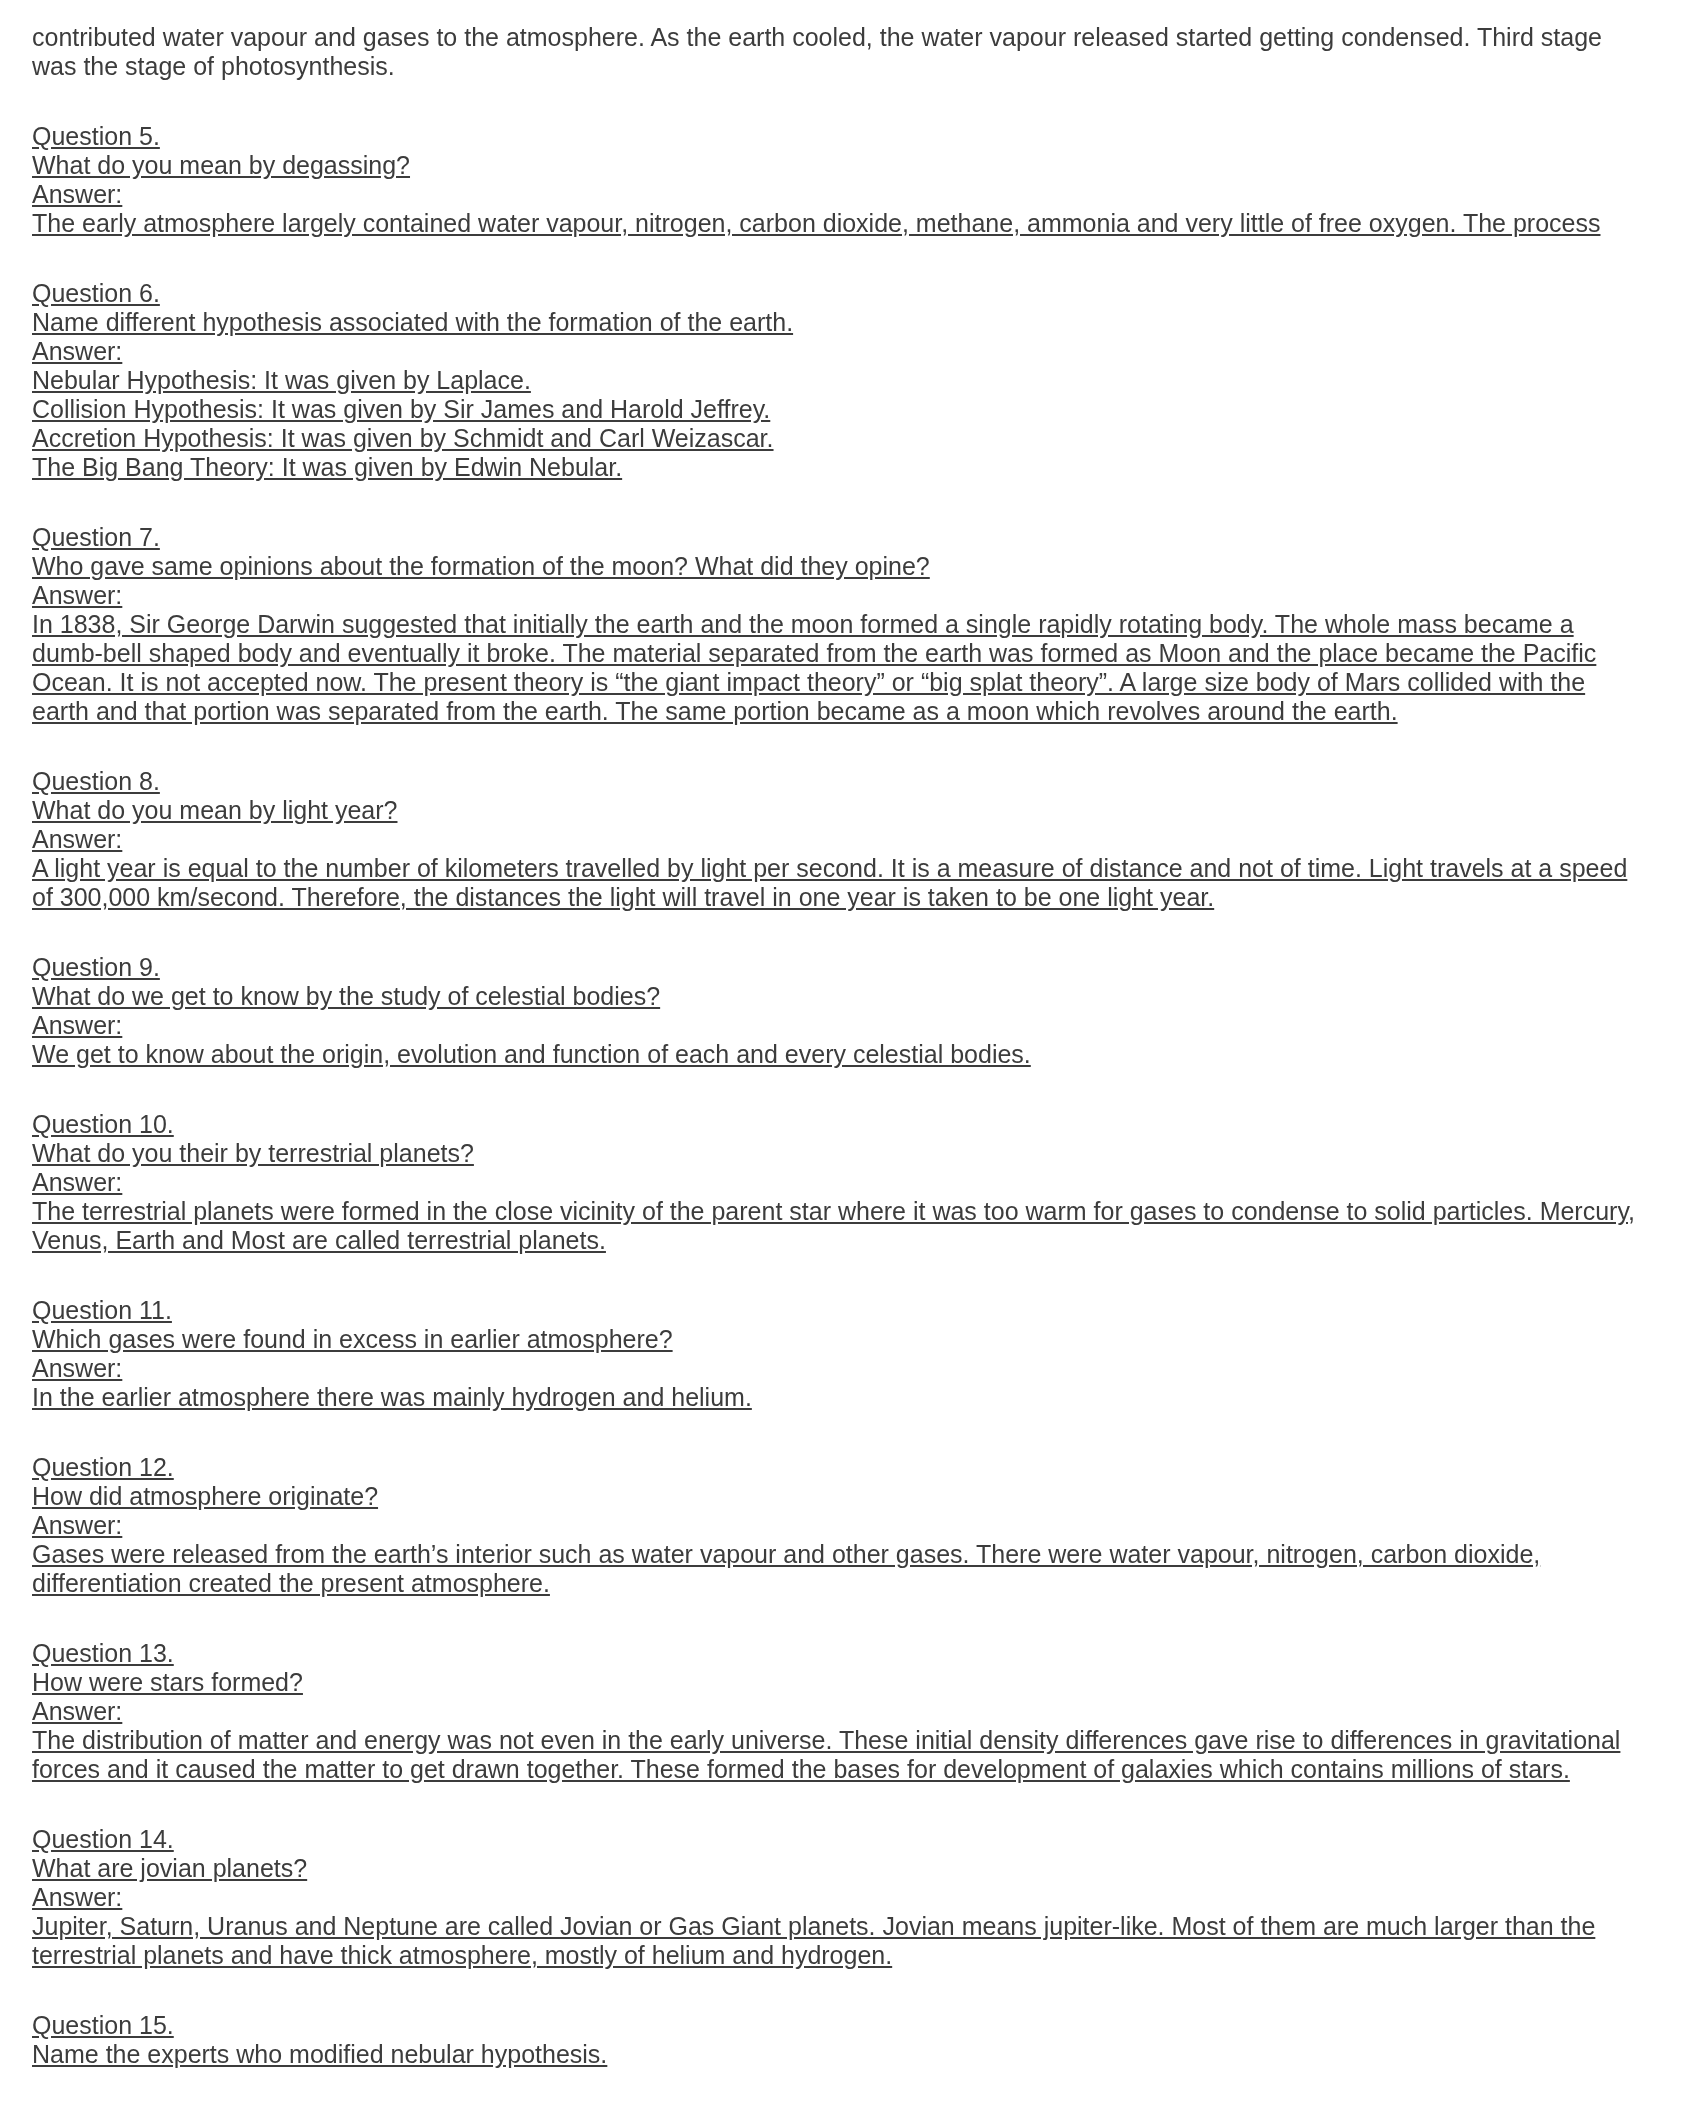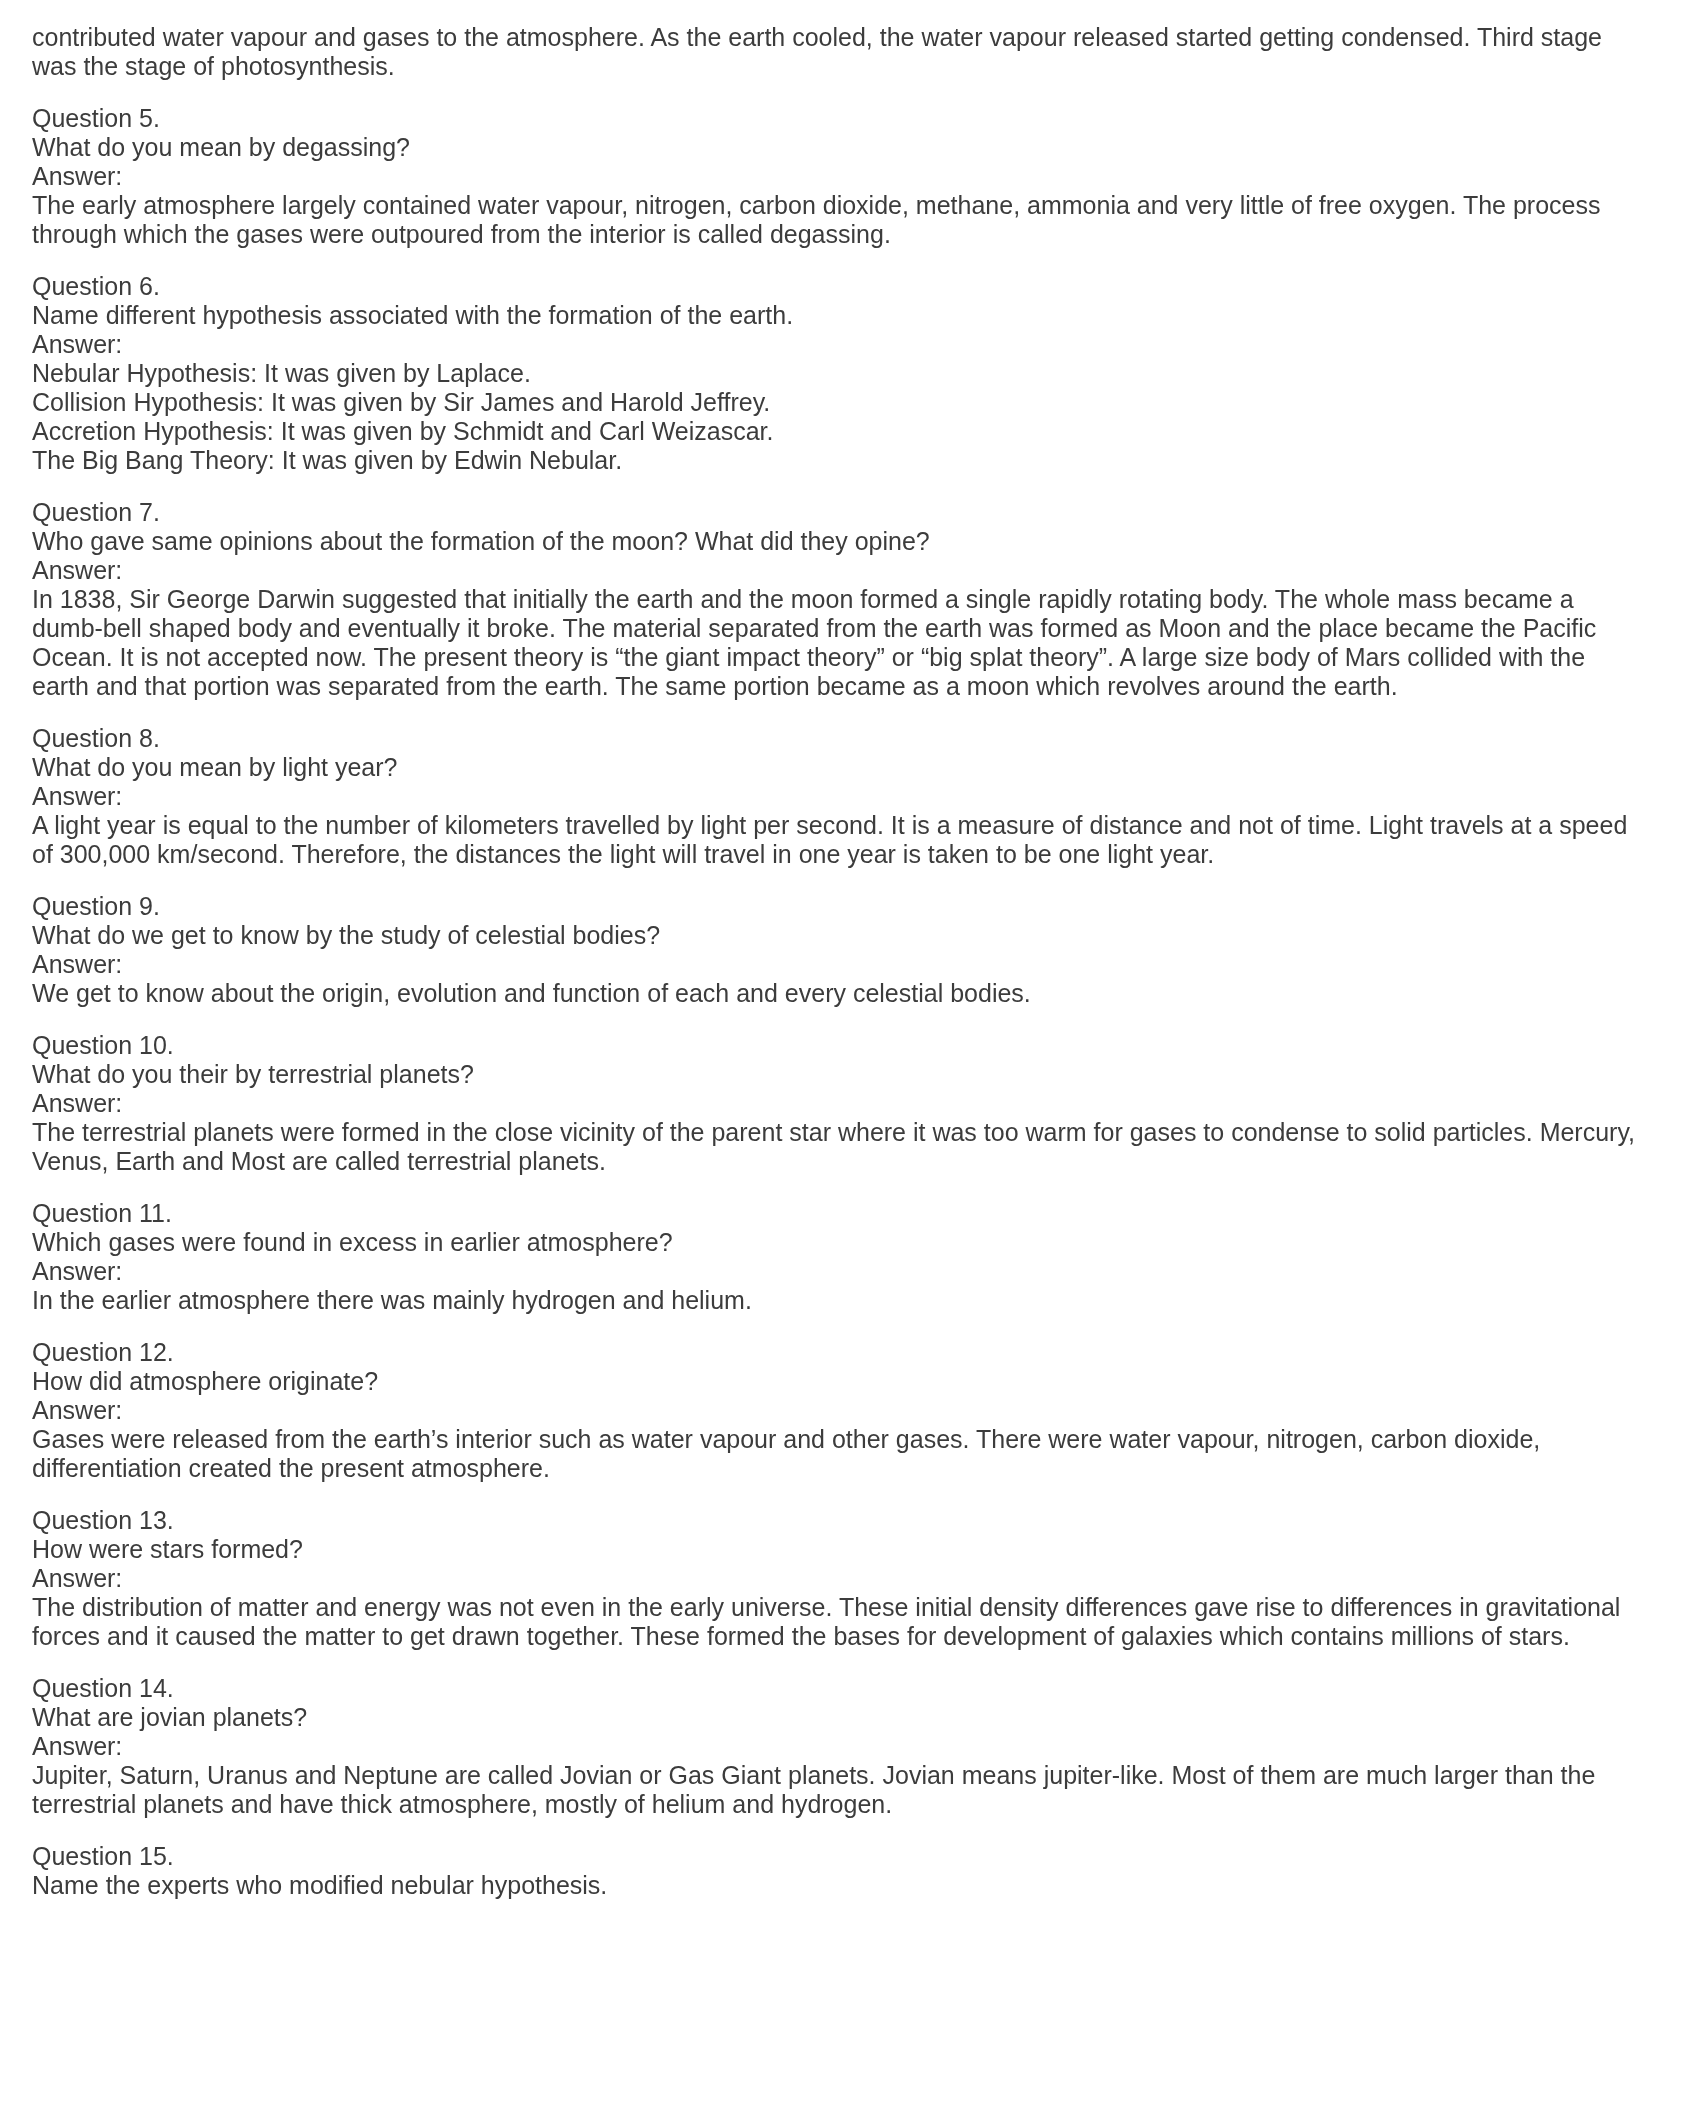--- a/index.html
+++ b/index.html
@@ -10,41 +10,40 @@
     overflow: hidden;
     font-family: "Liberation Sans", "DejaVu Sans", sans-serif;
   }
   .page {
     padding: 23px 20px 0 32px;
     color: #3c3c3c;
     font-size: 25px;
     line-height: 29px;
     font-weight: 400;
   }
-  .block + .block { margin-top: 23px; }
+  .block + .block { margin-top: 41px; text-decoration: underline; }
   .line {
     white-space: pre;
     height: 29px;
   }
 </style>
 </head>
 <body>
 
 <main class="page">
   <div>
       <div class="block">
         <div class="line">contributed water vapour and gases to the atmosphere. As the earth cooled, the water vapour released started getting condensed. Third stage</div>
         <div class="line">was the stage of photosynthesis.</div>
       </div>
       <div class="block">
         <div class="line">Question 5.</div>
         <div class="line">What do you mean by degassing?</div>
         <div class="line">Answer:</div>
         <div class="line">The early atmosphere largely contained water vapour, nitrogen, carbon dioxide, methane, ammonia and very little of free oxygen. The process</div>
-        <div class="line">through which the gases were outpoured from the interior is called degassing.</div>
       </div>
       <div class="block">
         <div class="line">Question 6.</div>
         <div class="line">Name different hypothesis associated with the formation of the earth.</div>
         <div class="line">Answer:</div>
         <div class="line">Nebular Hypothesis: It was given by Laplace.</div>
         <div class="line">Collision Hypothesis: It was given by Sir James and Harold Jeffrey.</div>
         <div class="line">Accretion Hypothesis: It was given by Schmidt and Carl Weizascar.</div>
         <div class="line">The Big Bang Theory: It was given by Edwin Nebular.</div>
       </div>

